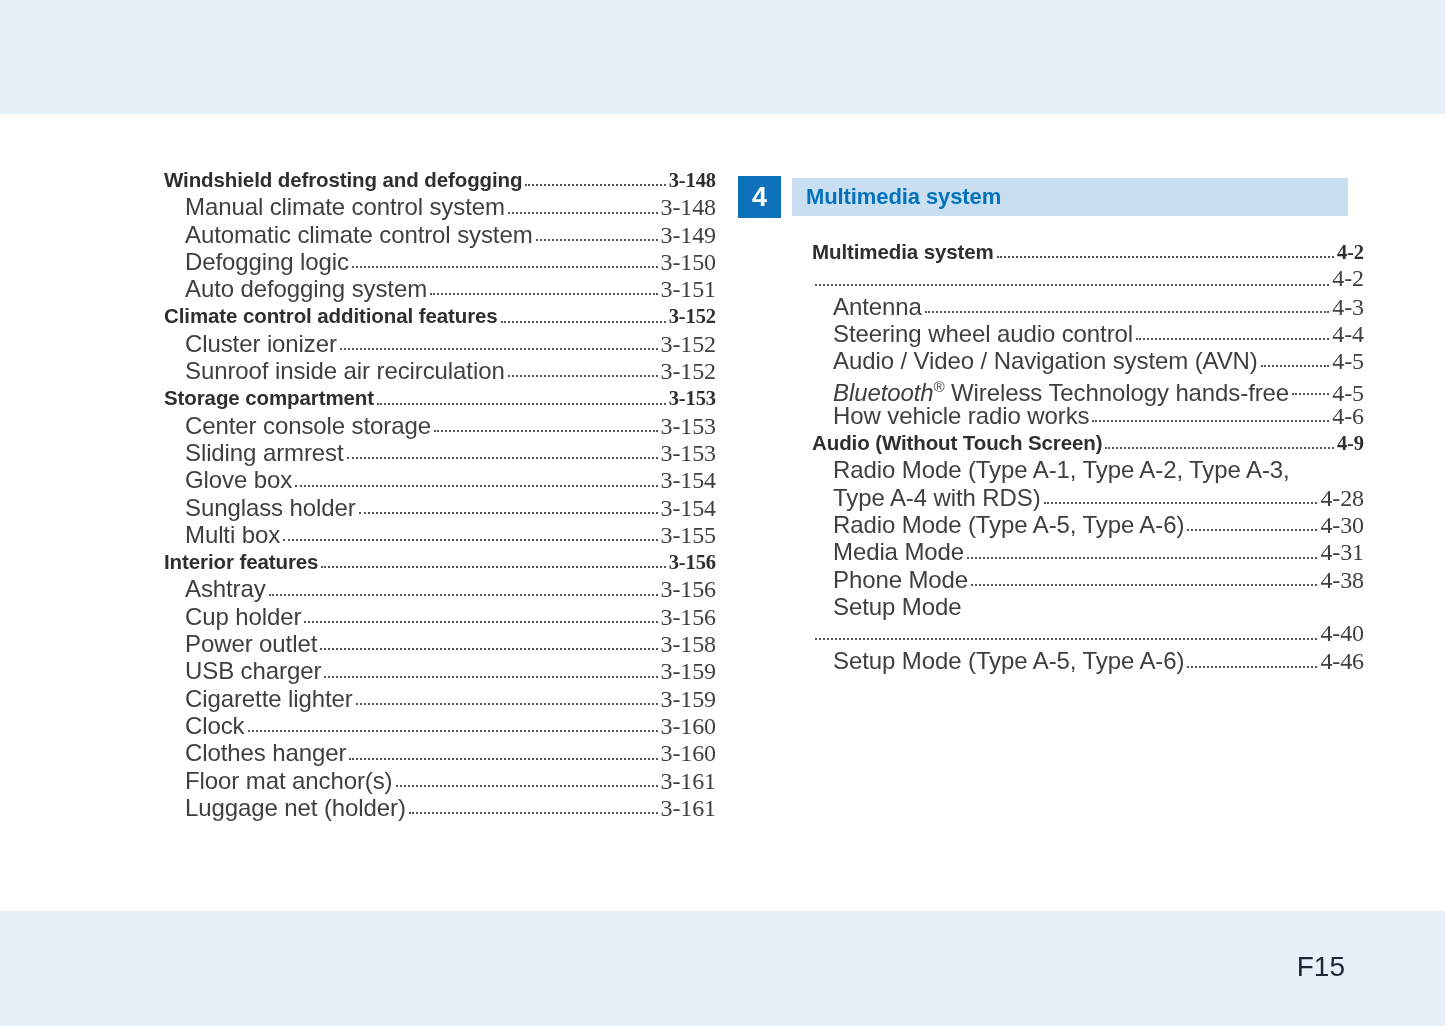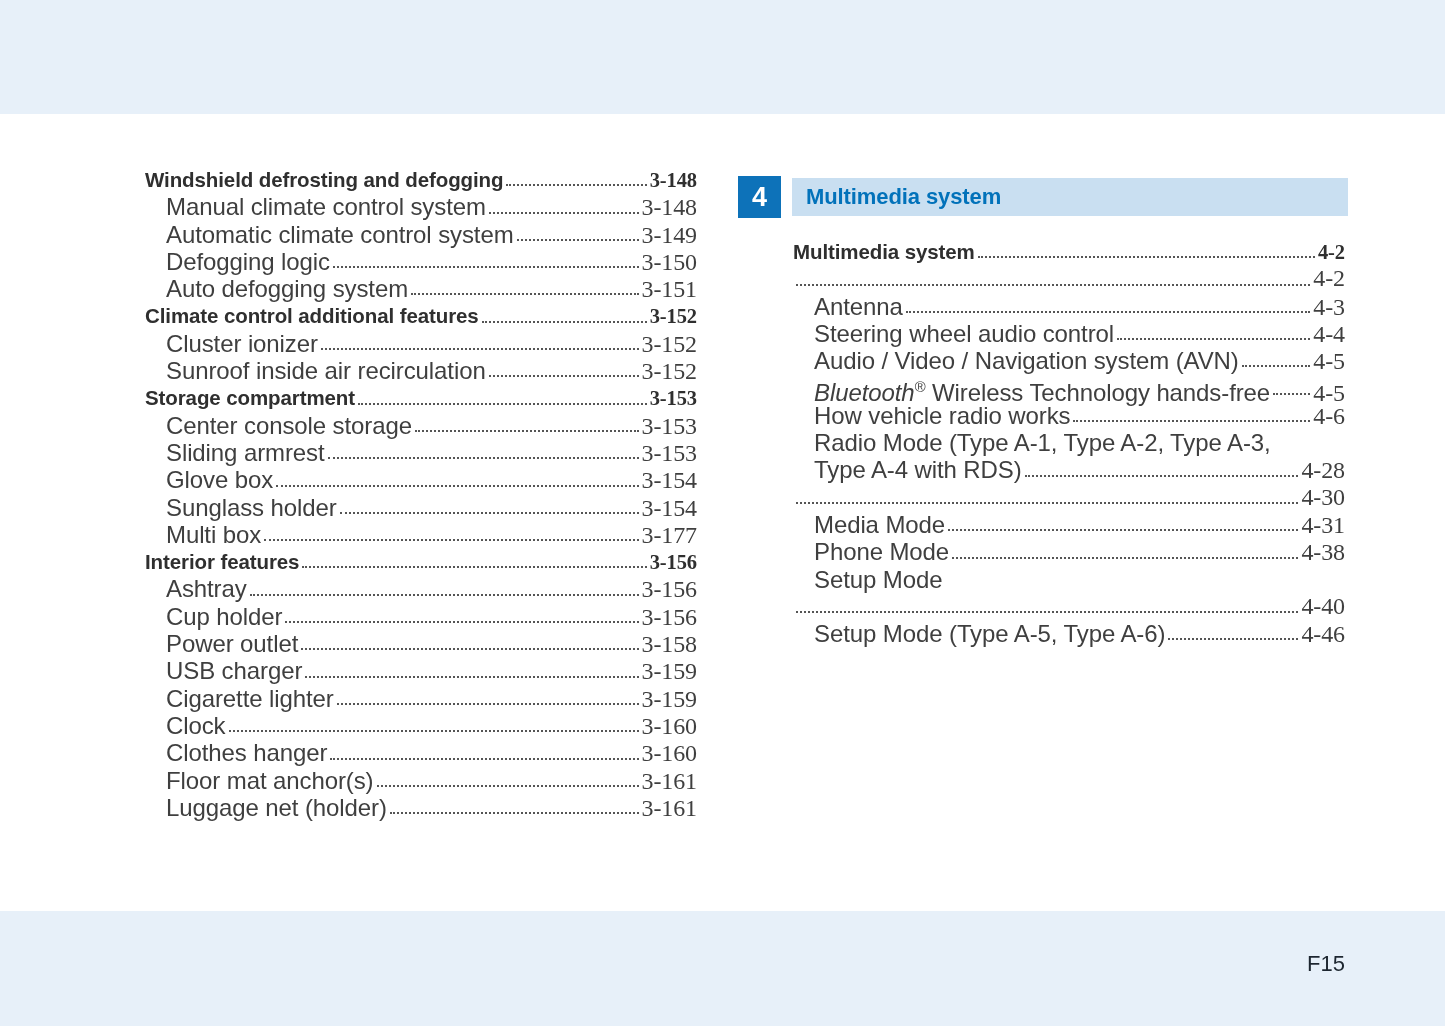--- a/index.html
+++ b/index.html
@@ -38,21 +38,21 @@
     background:var(--bar-blue);
     display:flex;align-items:center;
     padding-left:14px;
   }
   .chapter-title-bar .title{
     color:var(--title-blue);
     font-size:22px;font-weight:700;
   }
 
   
-  .toc-col{position:absolute;width:552px;}
+  .toc-col{position:absolute;width:552px;margin-left:19px;}
   .toc-col-left{left:145px;top:166px;}
   .toc-col-right{left:793px;top:238px;}
 
   .toc-row{
     display:flex;align-items:baseline;
     height:27.3px;line-height:27.3px;
     white-space:nowrap;
   }
   .toc-row .label{flex:0 0 auto;}
   .toc-row.item{font-size:24px;color:var(--text-color);}
@@ -65,21 +65,21 @@
     border-bottom:2px dotted var(--dot-color);
     min-width:8px;
   }
   .page-num{flex:0 0 auto;font-family:Liberation Serif, serif;}
   sup.reg{font-size:62%;vertical-align:super;letter-spacing:0;}
   em.ital{font-style:italic;}
 
   
   .footer-label{
     position:absolute;top:951px;right:100px;
-    font-size:22px;color:#1d2630;letter-spacing:0;
+    font-size:28px;color:#1d2630;letter-spacing:0;
   }
 </style>
 </head>
 <body>
 
 <div class="strip strip-top"></div>
 <div class="strip strip-bottom"></div>
 
 <div class="chapter-number-box">
   <span>4</span>
@@ -150,21 +150,21 @@
       <span class="page-num">3-154</span>
     </div>
     <div class="toc-row item">
       <span class="label">Sunglass holder</span>
       <span class="leader"></span>
       <span class="page-num">3-154</span>
     </div>
     <div class="toc-row item">
       <span class="label">Multi box</span>
       <span class="leader"></span>
-      <span class="page-num">3-177</span>
+      <span class="page-num">3-155</span>
     </div>
     <div class="toc-row heading">
       <span class="label">Interior features</span>
       <span class="leader"></span>
       <span class="page-num">3-156</span>
     </div>
     <div class="toc-row item">
       <span class="label">Ashtray</span>
       <span class="leader"></span>
       <span class="page-num">3-156</span>
@@ -238,29 +238,35 @@
     <div class="toc-row item">
       <span class="label"><em class="ital">Bluetooth<sup class="reg">®</sup></em> Wireless Technology hands-free</span>
       <span class="leader"></span>
       <span class="page-num">4-5</span>
     </div>
     <div class="toc-row item">
       <span class="label">How vehicle radio works</span>
       <span class="leader"></span>
       <span class="page-num">4-6</span>
     </div>
+    <div class="toc-row heading">
+      <span class="label">Audio (Without Touch Screen)</span>
+      <span class="leader"></span>
+      <span class="page-num">4-9</span>
+    </div>
     <div class="toc-row item">
       <span class="label">Radio Mode (Type A-1, Type A-2, Type A-3,</span>
     </div>
     <div class="toc-row item">
       <span class="label">Type A-4 with RDS)</span>
       <span class="leader"></span>
       <span class="page-num">4-28</span>
     </div>
     <div class="toc-row item">
+      <span class="label">Radio Mode (Type A-5, Type A-6)</span>
       <span class="leader"></span>
       <span class="page-num">4-30</span>
     </div>
     <div class="toc-row item">
       <span class="label">Media Mode</span>
       <span class="leader"></span>
       <span class="page-num">4-31</span>
     </div>
     <div class="toc-row item">
       <span class="label">Phone Mode</span>

